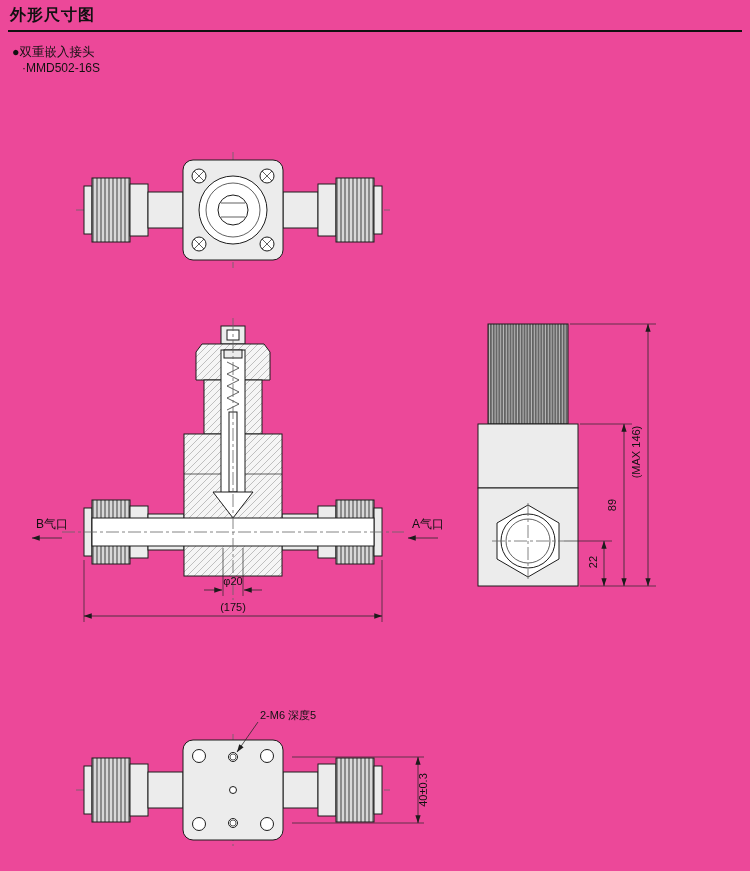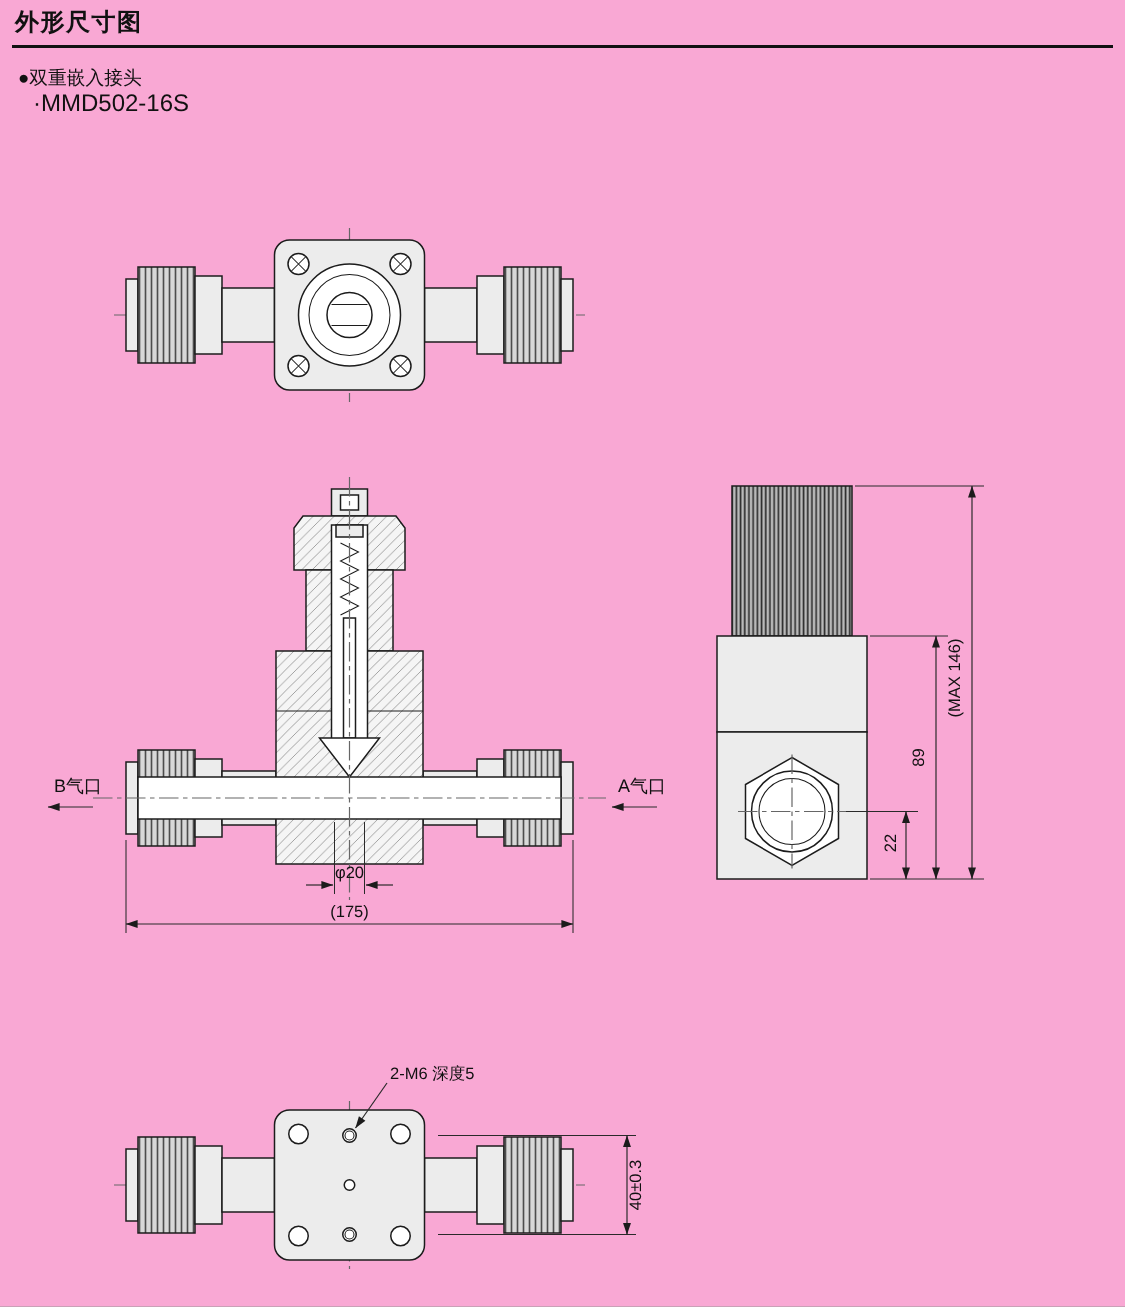--- a/index.html
+++ b/index.html
@@ -1,24 +1,24 @@
 <!DOCTYPE html>
 <html><head>
 <meta charset="utf-8">
 <style>
   html,body { margin:0; padding:0; background:#fff; }
   .page {
-    position:relative; width:750px; height:871px; background:#f9a8d4;
+    position:relative; width:750px; height:871px; background:#ec4899;
     border-right:1px solid #9a9a9a; border-bottom:1px solid #9a9a9a;
     font-family:"Liberation Sans", sans-serif; overflow:hidden; color:#111;text-align:right;
   }
   .title { position:absolute; left:10px; top:5px; margin:0; font-size:16px; font-weight:bold; letter-spacing:1px; }
   .rule  { position:absolute; left:8px; top:30px; width:734px; height:2px; background:#111; }
   .bullet{ position:absolute; left:12px; top:44px; font-size:12.5px; font-weight:normal; }
-  .model { position:absolute; left:22px; top:61px; font-size:16px; }
+  .model { position:absolute; left:22px; top:61px; font-size:12px; }
   svg.drawing { position:absolute; left:0; top:0; width:750px; height:871px; }
 
   .metal { fill:#ececec; stroke:#1c1c1c; stroke-width:1; }
   .white { fill:#ffffff; stroke:#1c1c1c; stroke-width:1; }
   .knurl { fill:url(#knurl); stroke:#1c1c1c; stroke-width:1; }
   .knurl-dense { fill:url(#knurlDense); stroke:#1c1c1c; stroke-width:1; }
   .hatch { fill:url(#hatch); stroke:#1c1c1c; stroke-width:1; }
   .thin  { stroke:#1c1c1c; stroke-width:0.7; fill:none; }
   .cl    { stroke:#666; stroke-width:0.8; fill:none; stroke-dasharray:13 3 3 3; }
   .ext   { stroke:#2a2a2a; stroke-width:0.7; }

